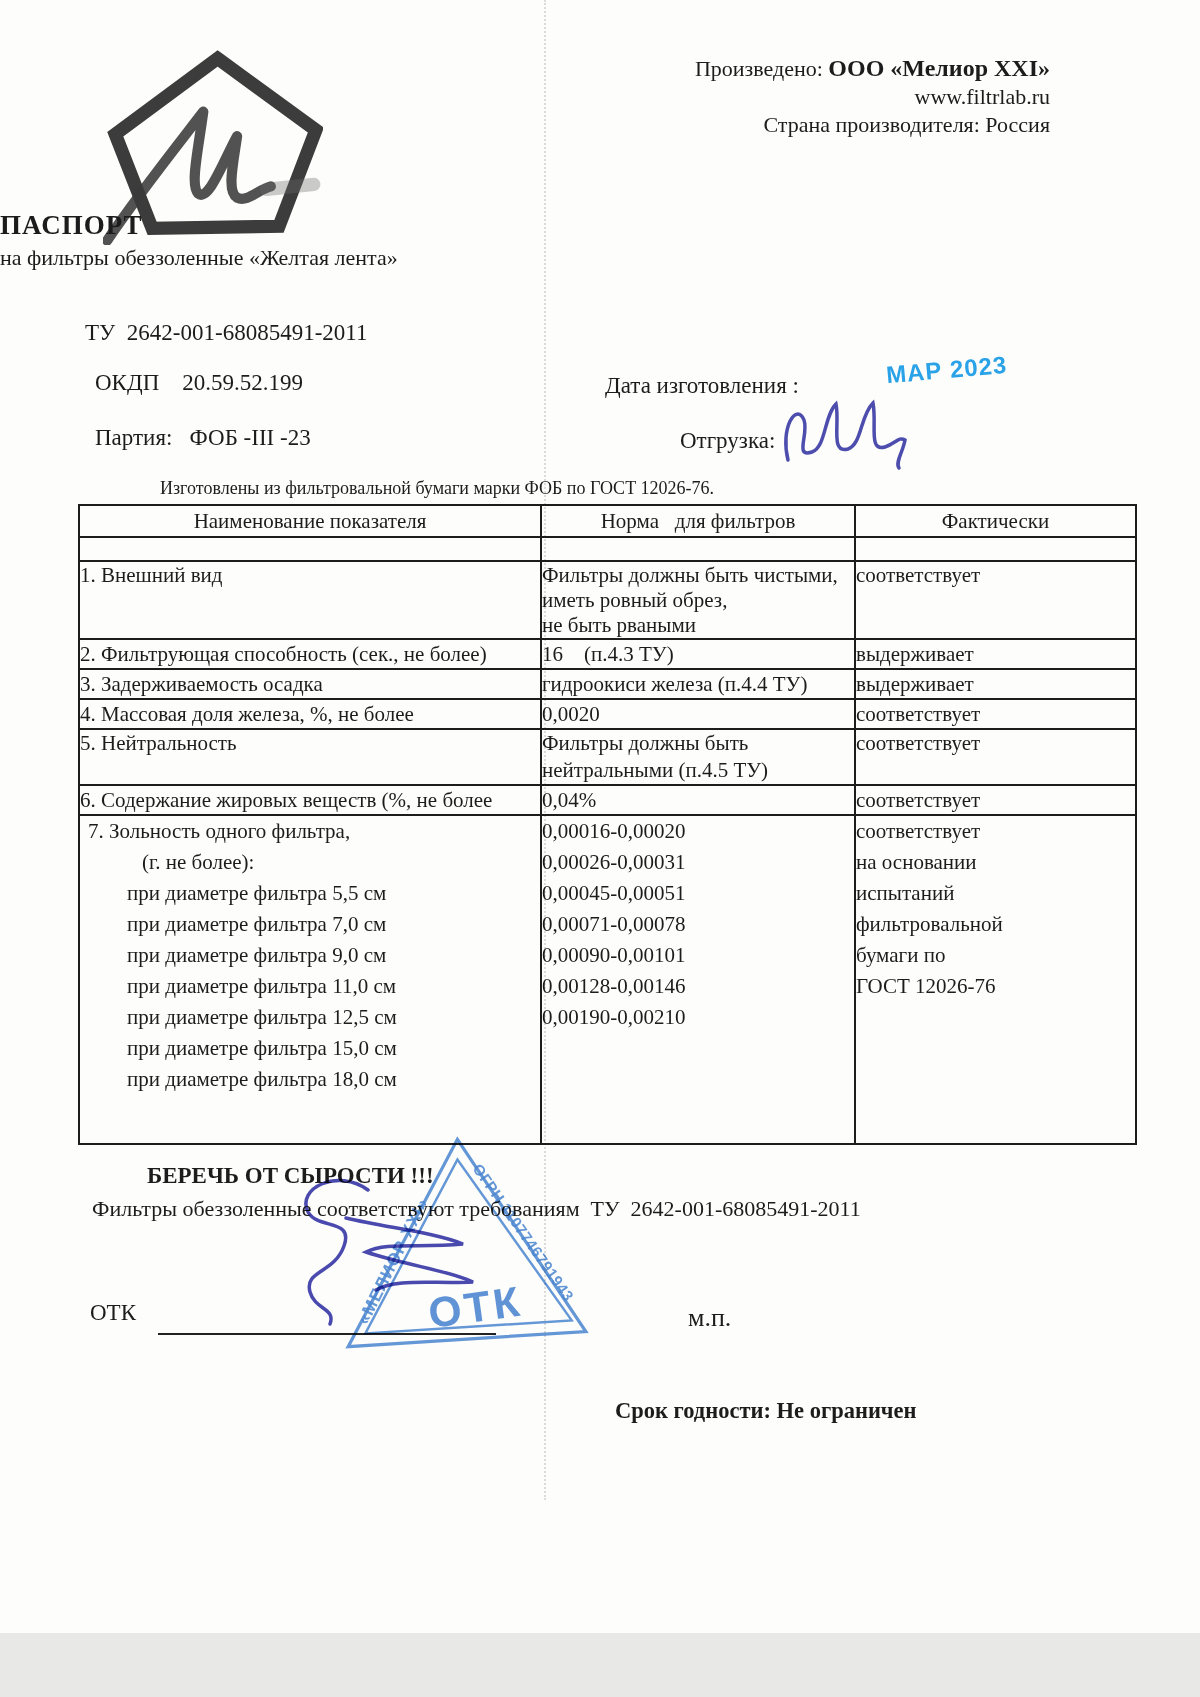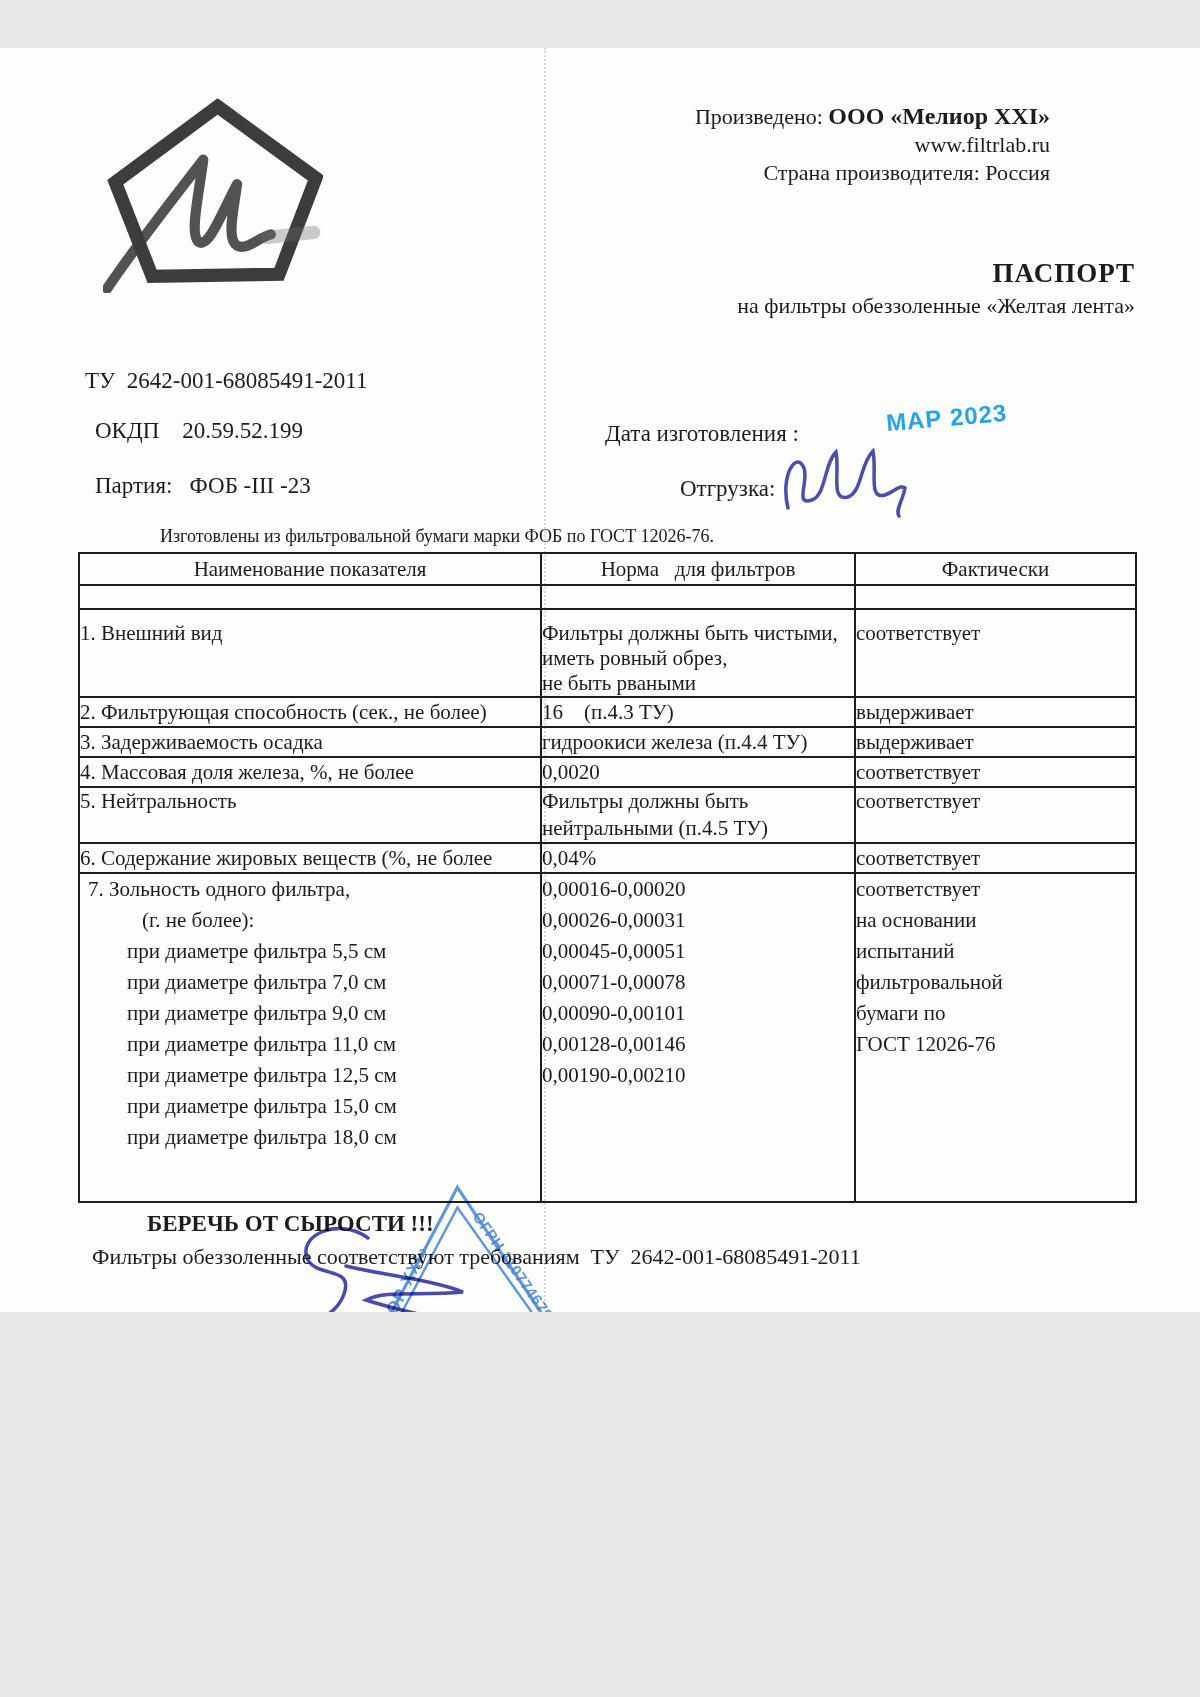--- a/index.html
+++ b/index.html
@@ -1,28 +1,28 @@
 <!DOCTYPE html>
 <html><head>
 <meta charset="utf-8">
 <style>
   html,body { margin:0; padding:0; background:#e8e8e6; }
   #paper {
-    position:relative; width:1200px; height:1264px;
+    position:relative; width:1200px; height:1633px;
     background:#fdfdfb; overflow:hidden;
-    font-family:"Liberation Serif", serif; color:#1c1c1c;margin-top:48px;
+    font-family:"Liberation Serif", serif; color:#1c1c1c;
   }
   .abs { position:absolute; }
   .pre { white-space:pre-wrap; }
 
   
   .producer-block { top:54px; right:150px; text-align:right; line-height:28px; font-size:22px; }
   .producer-line b { font-size:24px; }
   
-  .title-block { top:210px; left:0; width:1135px; text-align:right; }
+  .title-block { top:210px; left:0; width:1135px; text-align:left; }
   .title-main { font-size:27px; font-weight:bold; letter-spacing:1px; }
   .title-sub { font-size:22px; margin-top:4px; }
 
   
   .req { font-size:23px; }
   .tu-line   { left:85px;  top:320px; }
   .okdp-line { left:95px;  top:370px; }
   .batch-line{ left:95px;  top:425px; }
   .date-line { left:605px; top:373px; }
   .ship-line { left:680px; top:428px; }
@@ -38,21 +38,21 @@
   .spec-table {
     position:absolute; left:78px; top:504px; width:1057px;
     border-collapse:collapse; table-layout:fixed; font-size:21px;font-family:Liberation Serif, serif;
   }
   .spec-table th, .spec-table td { border:2px solid #1d1d1d; padding:0; vertical-align:middle; }
   .spec-table th { font-weight:normal; height:30px; text-align:center; }
   .gap-row td { height:22px; }
   .cell-name { text-align:left; padding-left:8px; }
   .cell-c { text-align:left; }
   .row-s td { height:28px; }
-  .row-1 td { height:75px; vertical-align:top; line-height:25px; padding-top:11px; }
+  .row-1 td { height:75px; vertical-align:top; line-height:25px; padding-top:1px; }
   .row-5 td { height:54px; vertical-align:top; line-height:27px; }
   .row-7 td { height:327px; vertical-align:top; line-height:31px; }
   .r7-pad { padding-top:62px; }
   .ind-a { padding-left:8px; }
   .ind-b { padding-left:62px; }
   .ind-c { padding-left:47px; }
 
   
   .warning { left:147px; top:1163px; font-size:23px; font-weight:bold; }
   .conformity { left:92px; top:1196px; font-size:22px; }

